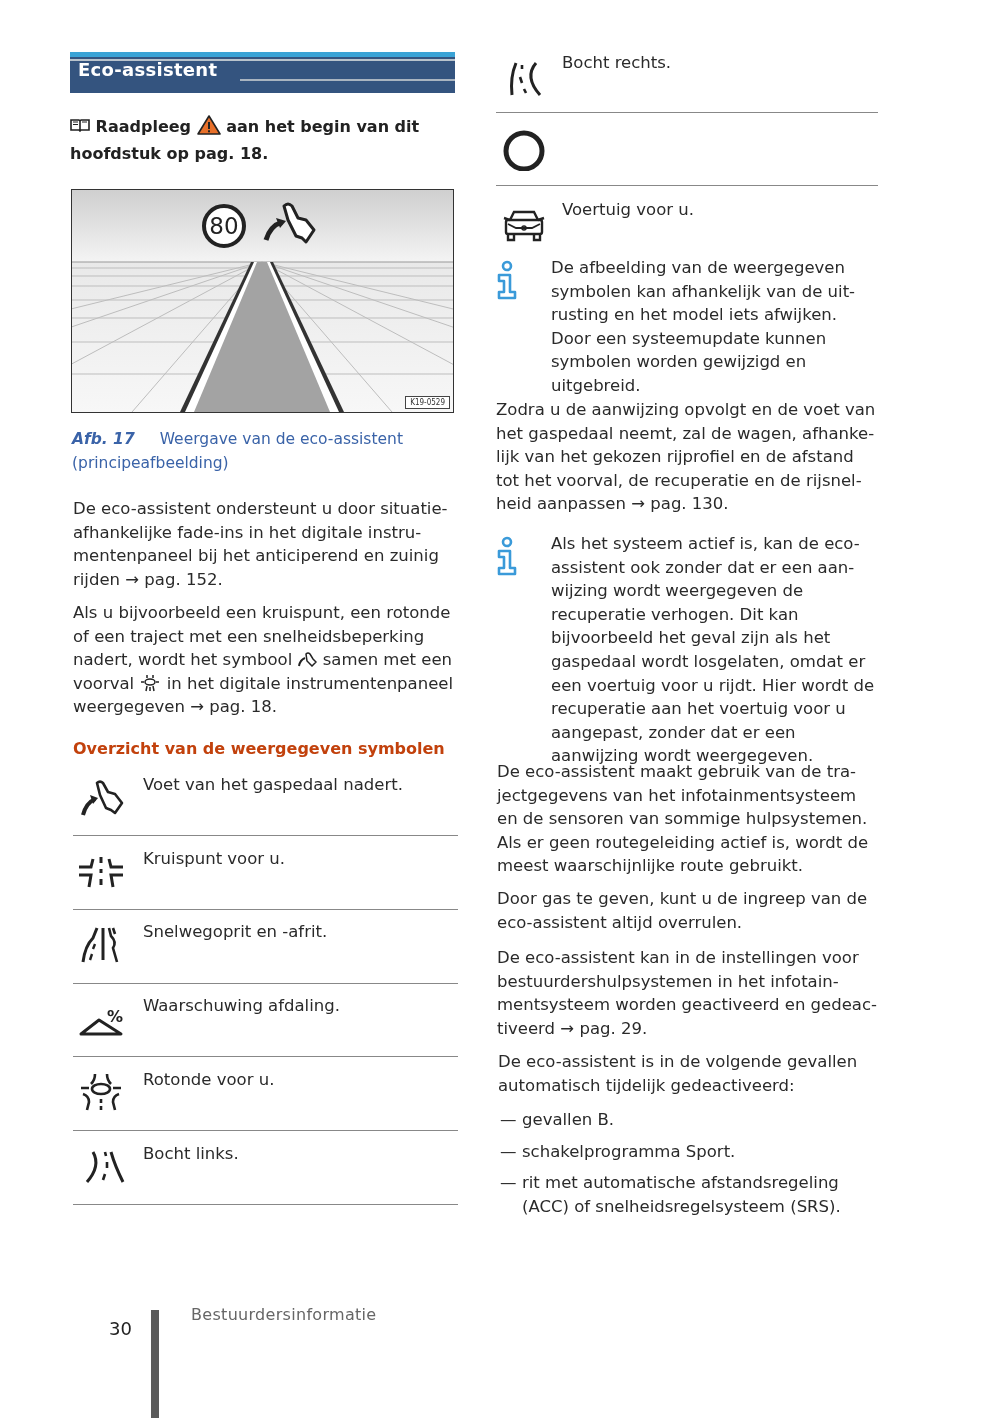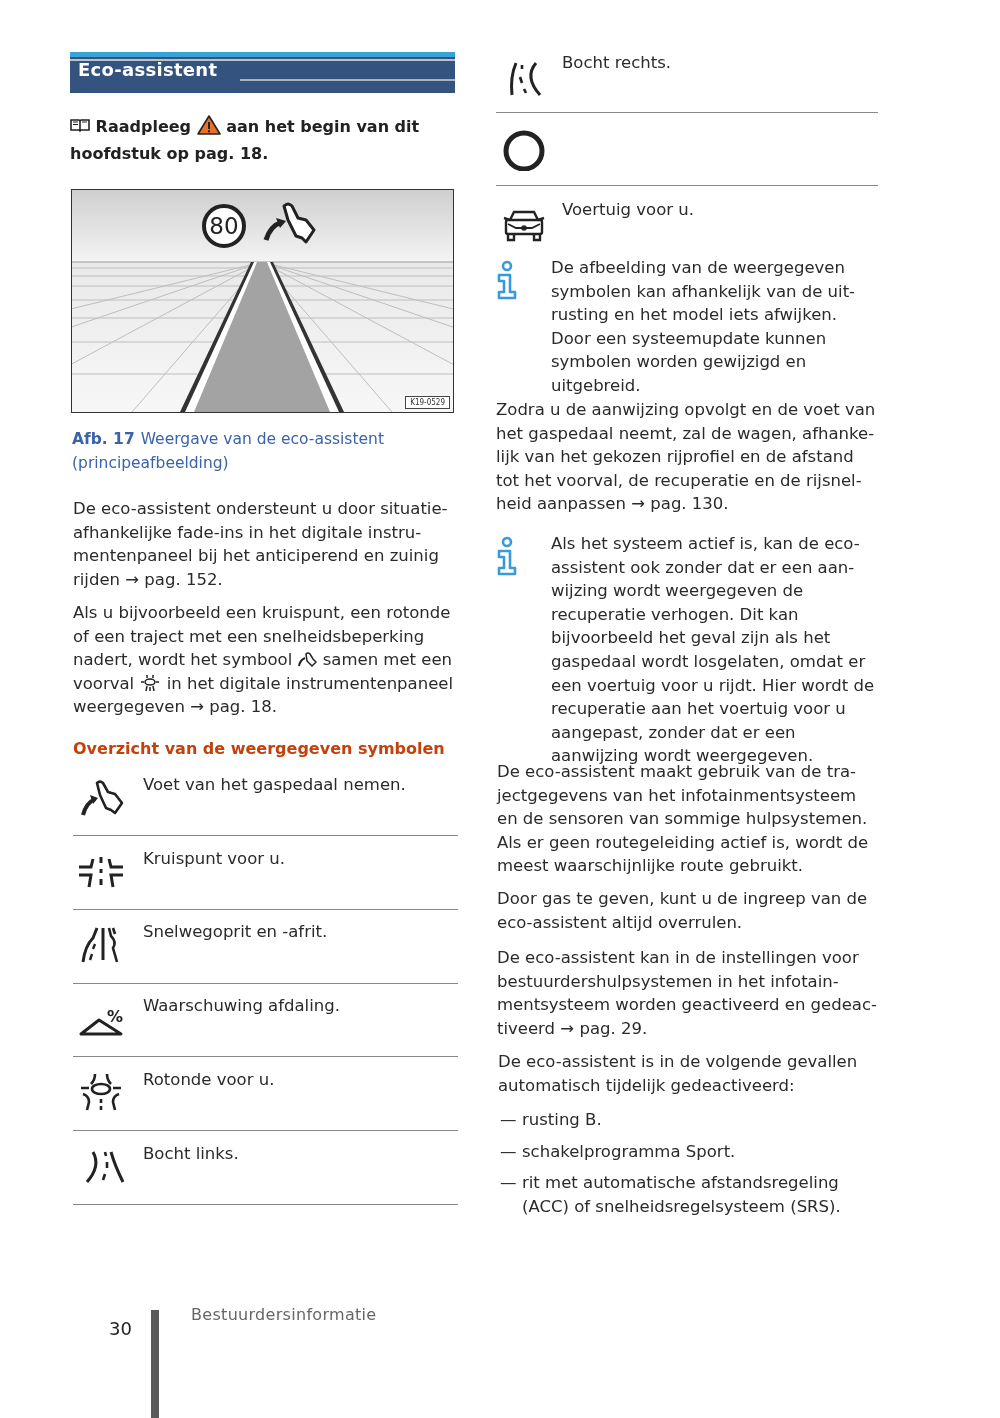--- a/index.html
+++ b/index.html
@@ -23,21 +23,21 @@
   .ref { position: absolute; left: 70px; top: 115px; width: 380px; font-size: 16px; font-weight: bold; line-height: 24px; color: #222; }
   .ref .book { display: inline-block; width: 20px; font-weight: normal; }
   .warn { display: inline-block; vertical-align: -3px; }
 
   
   .fig { position: absolute; left: 71px; top: 189px; width: 383px; height: 224px; border: 1.5px solid #333; box-sizing: border-box; overflow: hidden; }
   .fig svg { display: block; }
   .fig-code { position: absolute; right: 3px; bottom: 3px; font-size: 8px; background: #fff; border: 1px solid #444; padding: 0 4px; line-height: 11px; color: #333; font-family: "DejaVu Sans Condensed", "DejaVu Sans", sans-serif; margin-top: 24px; }
 
   .caption { position: absolute; left: 72px; top: 427px; width: 385px; font-size: 15.5px; line-height: 24px; color: #3a63a8; }
-  .caption b { font-weight: bold; margin-right: 6px; }
+  .caption b { font-weight: bold; margin-right: 25px; font-style: italic; }
 
   .p { position: absolute; font-size: 16.5px; line-height: 23.6px; color: #2a2a2a; }
   .h2 { position: absolute; left: 73px; top: 739px; font-size: 16px; font-weight: bold; color: #c2410c; }
 
   .sym-row { position: absolute; left: 73px; width: 385px; border-bottom: 1.2px solid #888; }
   .sym-row .ico { position: absolute; left: 4px; top: 4px; width: 48px; height: 40px; }
   .sym-row .lbl { position: absolute; left: 70px; top: 0; font-size: 16.5px; line-height: 24px; color: #2a2a2a; }
 
   .rsym-row { position: absolute; left: 496px; width: 382px; }
   .rsym-row.bordered { border-bottom: 1.2px solid #888; }
@@ -151,21 +151,21 @@
 </div>
 
 <div class="h2">Overzicht van de weergegeven symbolen</div>
 
 <div class="sym-row" style="top:773px; height:62px;">
   <svg class="ico" viewBox="0 0 48 40">
       <path d="M6 38 Q9 26 18 22" fill="none" stroke="#222" stroke-width="4"></path>
       <path d="M13 18 L21 21 L16 27 Z" fill="#222"></path>
       <path d="M20 6 Q23 3 26 6 L31 15 L38 17 L45 26 L38 36 L34 33 L29 31 L23 18 Z" fill="#fff" stroke="#222" stroke-width="2.6" stroke-linejoin="round"></path>
     </svg>
-  <div class="lbl">Voet van het gaspedaal nemen.</div>
+  <div class="lbl">Voet van het gaspedaal nadert.</div>
 </div>
 <div class="sym-row" style="top:847px; height:62px;">
   <svg class="ico" viewBox="0 0 48 40">
       <path d="M2 16 L14 16 L16 8 M46 16 L34 16 L32 8 M2 24 L14 24 L12 36 M46 24 L34 24 L36 36" fill="none" stroke="#222" stroke-width="3"></path>
       <path d="M24 6 L24 12 M24 18 L24 22 M24 28 L24 34" stroke="#222" stroke-width="3"></path>
     </svg>
   <div class="lbl">Kruispunt voor u.</div>
 </div>
 <div class="sym-row" style="top:920px; height:63px;">
   <svg class="ico" viewBox="0 0 48 40">
@@ -241,20 +241,20 @@
     </svg>
   <div class="first">Als het systeem actief is, kan de eco-assistent ook zonder dat er een aan­wijzing wordt weergegeven de recuperatie verhogen. Dit kan bijvoorbeeld het geval zijn als het gaspedaal wordt losgelaten, omdat er een voertuig voor u rijdt. Hier wordt de recu­peratie aan het voertuig voor u aangepast, zonder dat er een aanwijzing wordt weerge­geven.</div>
 </div>
 
 <div class="p" style="left:497px; top:760px; width:384px;">De eco-assistent maakt gebruik van de tra­jectgegevens van het infotainmentsysteem en de sensoren van sommige hulpsystemen. Als er geen routegeleiding actief is, wordt de meest waarschijnlijke route gebruikt.</div>
 <div class="p" style="left:497px; top:887px; width:384px;">Door gas te geven, kunt u de ingreep van de eco-assistent altijd overrulen.</div>
 <div class="p" style="left:497px; top:946px; width:384px;">De eco-assistent kan in de instellingen voor bestuurdershulpsystemen in het infotain­mentsysteem worden geactiveerd en gedeac­tiveerd → pag. 29.</div>
 <div class="p" style="left:498px; top:1050px; width:384px;">De eco-assistent is in de volgende gevallen automatisch tijdelijk gedeactiveerd:</div>
 
 <div class="dash-list">
-  <div class="it">rusting B.</div>
+  <div class="it">gevallen B.</div>
   <div class="it">schakelprogramma Sport.</div>
   <div class="it">rit met automatische afstandsregeling (ACC) of snelheidsregelsysteem (SRS).</div>
 </div>
 
 <div class="page-num">30</div>
 <div class="footer-bar"></div>
 <div class="footer-label">Bestuurdersinformatie</div>
 
 </body></html>

